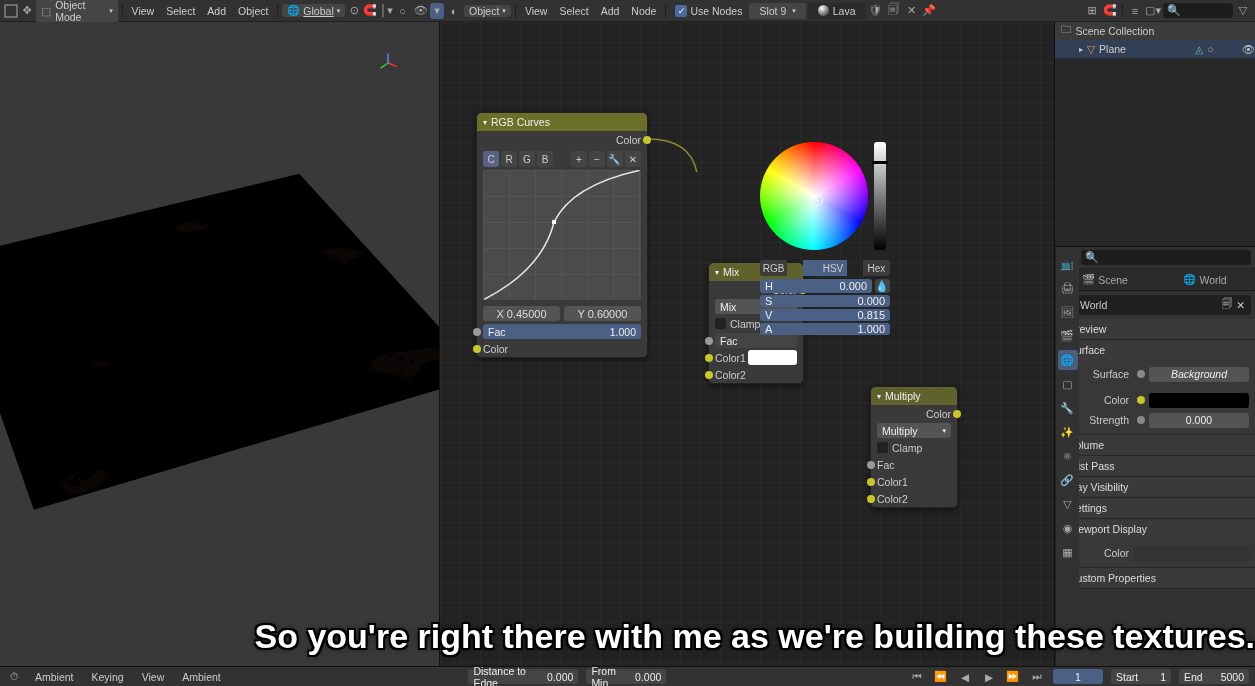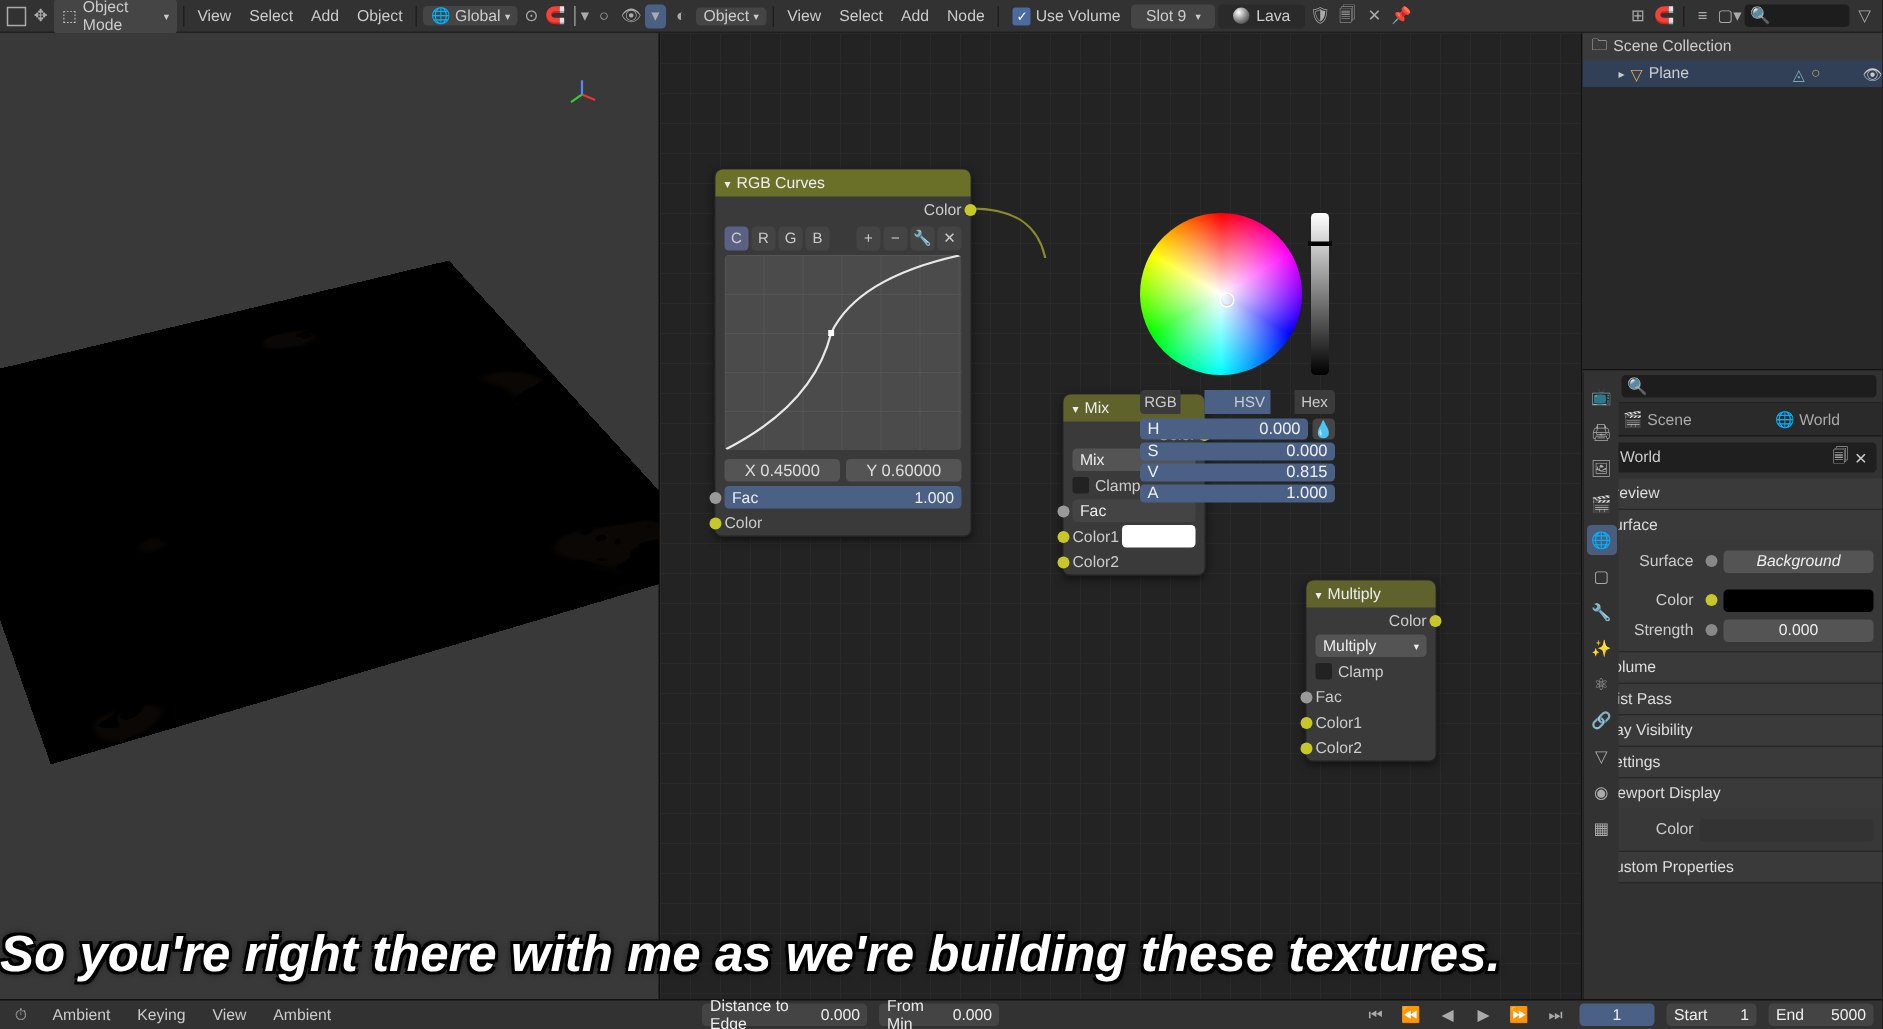--- a/index.html
+++ b/index.html
@@ -97,21 +97,21 @@
 .pick-rows .nfield{ background:#4a6185; height:14px;}
 .eyedrop{width:15px;height:14px;background:#454545;border-radius:3px;display:flex;align-items:center;justify-content:center;}
 
 
 .timeline{ height:20px; background:#323232; border-top:1px solid #111; display:flex;align-items:center; padding:0 6px; gap:8px; font-size:10.5px;}
 
 
 .wires{ position:absolute; inset:0; pointer-events:none; }
 
 
-.subs{ position:absolute; left:0; right:0; bottom:30px; text-align:left; pointer-events:none; font-family:Arial, sans-serif;font-style:italic;}
+.subs{ position:absolute; left:0; right:0; bottom:30px; text-align:right; pointer-events:none; font-family:Arial, sans-serif;}
 .subs .en{ font-size:34px; font-weight:700; color:#fff; text-shadow: -2px -2px 0 #000, 2px -2px 0 #000, -2px 2px 0 #000, 2px 2px 0 #000, 0 0 6px #000;}
 .subs .zh{ font-size:28px; font-weight:700; color:#fff; text-shadow: -2px -2px 0 #000, 2px -2px 0 #000, -2px 2px 0 #000, 2px 2px 0 #000, 0 0 6px #000; margin-top:2px;}
 
 
 .cube-wrap { position:absolute; left:-20px; top:80px; width:460px; height:460px; perspective:1200px;}
 .cube{ width:420px; height:420px; transform: rotateX(55deg) rotateZ(-20deg) rotateY(-4deg); transform-origin:center; position:relative;}
 .lava-face{ position:absolute; inset:0; }
 .lava-svg{width:100%;height:100%;display:block;}
 .side-face{ position:absolute; left:0; right:0; bottom:-42px; height:42px;
   background:linear-gradient(#b14a00, #2a0e00); transform:rotateX(-90deg); transform-origin:top;}
@@ -133,21 +133,21 @@
           <span style="margin-right:4px;">⬚</span>
           <span>Object Mode</span>
           <span style="margin-left:4px;font-size:7px;">▾</span>
         </span>
    <span class="hdr-sep"></span>
    <span class="hdr-item">View</span>
    <span class="hdr-item">Select</span>
    <span class="hdr-item">Add</span>
    <span class="hdr-item">Object</span>
    <span class="hdr-sep"></span>
-   <span class="hdr-item drop">🌐 <span style="margin-left:3px;">Global</span> <span style="margin-left:3px;font-size:7px;">▾</span></span>
+   <span class="hdr-item drop">🌐 <span style="margin-left:3px;text-decoration:underline;">Global</span> <span style="margin-left:3px;font-size:7px;">▾</span></span>
    <span class="hdr-icon">⊙</span>
    <span class="hdr-icon">🧲</span>
    <span class="hdr-icon">│▾</span>
    <span class="hdr-icon">○</span>
    <span style="flex:1"></span>
    <span class="hdr-icon">👁</span>
    <span class="hdr-icon" style="background:#4a6185;border-radius:3px;">▾</span>
  </div>
  <div class="header-right">
    <span class="hdr-icon">◐</span>
@@ -156,21 +156,21 @@
           <span style="margin-left:3px;font-size:7px;">▾</span>
         </span>
    <span class="hdr-sep"></span>
    <span class="hdr-item">View</span>
    <span class="hdr-item">Select</span>
    <span class="hdr-item">Add</span>
    <span class="hdr-item">Node</span>
    <span class="hdr-sep"></span>
    <span class="hdr-item">
           <span class="checkbox">✓</span>
-          <span>Use Volume</span>
+          <span>Use Nodes</span>
         </span>
    <span class="slot-box">
           <span>Slot 9</span>
           <span style="margin-left:6px;font-size:7px;">▾</span>
         </span>
    <span class="mat-box">
           <span class="sphere-icon"></span>
           <span>Lava</span>
         </span>
    <span class="hdr-icon">🛡</span>

